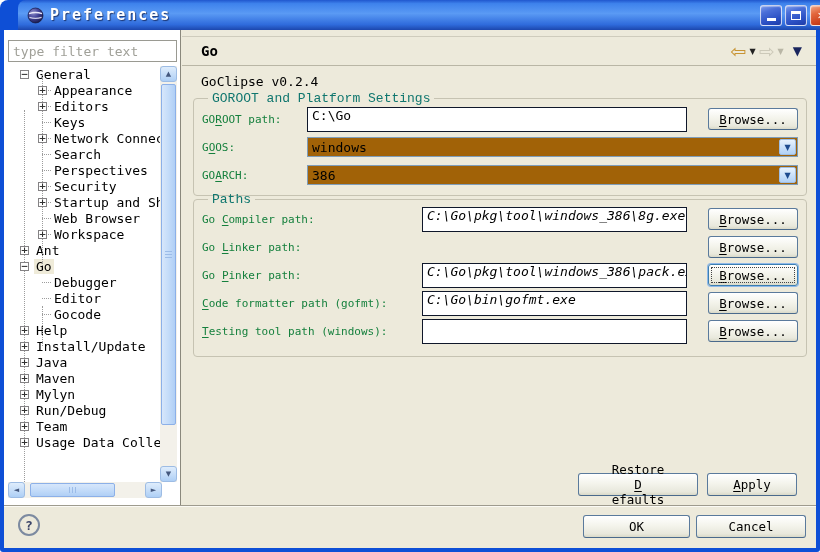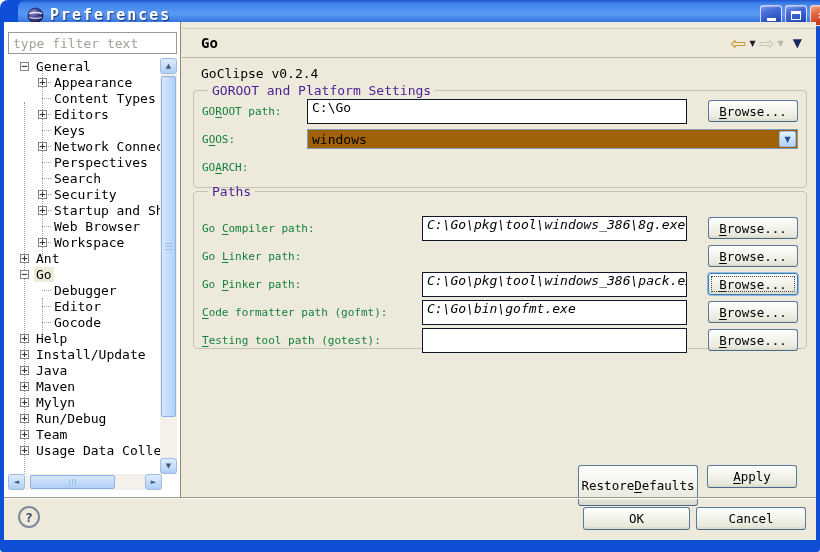--- a/index.html
+++ b/index.html
@@ -27,21 +27,21 @@
     display:flex; align-items:center; justify-content:center;
     color:#fff; font-size:12px; font-weight:bold;
     background:linear-gradient(160deg,#8FAQFF 0%,#5578E0 25%,#2D54C8 65%,#1C3CA8 100%);
     background:linear-gradient(160deg,#7C9BEC 0%,#4A6ED8 30%,#2B50C4 70%,#1E3CA8 100%);
     box-shadow:inset 0 1px 1px rgba(255,255,255,.4);
   }
   .wbtn.close { background:linear-gradient(160deg,#F2A584 0%,#E2663C 35%,#CE4420 70%,#AE2E0E 100%); }
   .glyph-min { width:9px; height:3px; background:#fff; margin-top:9px; }
   .glyph-max { width:10px; height:9px; border:1px solid #fff; border-top:3px solid #fff; }
 
-  .bodyarea { position:absolute; left:4px; top:22px; width:812px; height:518px; background:#EDEADB; overflow:hidden; }
+  .bodyarea { position:absolute; left:4px; top:30px; width:812px; height:518px; background:#EDEADB; overflow:hidden; }
 
   
   .left-panel { position:absolute; left:0; top:0; width:177px; height:475px; background:#fff; border-right:1px solid #8A887C; }
   .filter {
     position:absolute; left:4px; top:10px; width:169px; height:22px;
     border:1px solid #9A9A92; background:#fff; padding:0 4px;
     font:13px "DejaVu Sans Mono", monospace; color:#333;
   }
   .filter::placeholder { color:#A0A098; }
 
@@ -105,23 +105,23 @@
   .view-menu { font-size:12px; color:#1A255E; margin-left:6px; }
 
   .version { position:absolute; left:19px; top:44px; font-size:13px; color:#000; }
 
   fieldset.group {
     position:absolute; left:11px; width:614px;
     border:1px solid #C6C3B2; border-radius:4px; padding:0 8px;
   }
   fieldset.g1 { top:61px;  height:105px; }
   fieldset.g2 { top:162px; height:165px; }
-  legend { padding:0 4px; margin-left:6px; font-size:13px; color:#4c1d95; }
+  legend { padding:0 4px; margin-left:6px; font-size:13px; color:#0f766e;font-family:Liberation Mono, monospace; }
   .rows { display:flex; flex-direction:column; gap:6px; margin-top:2px; }
-  .g2 .rows { margin-top:18px; }
+  .g2 .rows { margin-top:1px; }
   .form-row { display:flex; align-items:center; height:22px; }
   .frm-label { font-size:11px; color:#15803d; flex:0 0 auto; }
   .g1 .frm-label { width:105px; }
   .g2 .frm-label { width:220px; }
   .mn { text-decoration:underline; text-underline-offset:2px; }
 
   .textfield {
     height:25px; background:#fff; border:1px solid #0f172a;
     display:flex; align-items:flex-start; overflow:hidden;
   }
@@ -145,21 +145,21 @@
     background:linear-gradient(180deg,#FFFFFF 0%,#F4F4EC 45%,#E8E8DC 85%,#D9D9C8 100%);
     font:12.5px "DejaVu Sans Mono", monospace; color:#000; cursor:default;
     display:flex; align-items:center; justify-content:center; white-space:nowrap;
   }
   .browse-btn { margin-left:auto; width:90px; height:22px; }
   .browse-btn.focused {
     border:1px solid #3C7FB1; box-shadow:0 0 0 1px #8EB8EA;
     outline:1px dotted #444; outline-offset:-4px;
   }
   .rd-apply { position:absolute; left:396px; top:443px; display:flex; gap:9px; }
-  .restore-btn { width:120px; height:41px; }
+  .restore-btn { width:120px; height:23px;flex-direction:column; }
   .apply-btn { width:90px; height:23px; }
 
   
   .footer {
     position:absolute; left:0; top:475px; width:812px; height:43px;
     border-top:1px solid #9E9B8E; box-shadow:inset 0 1px 0 #FBFAF4;
   }
   .help {
     position:absolute; left:14px; top:8px; width:22px; height:22px; border-radius:50%;
     border:2px solid #7C8AA0; color:#3A4468; font:bold 13px "DejaVu Sans Mono", monospace;
@@ -214,42 +214,38 @@
           <div id="tree-rows">
               <div class="tree-row lvl0">
                 <span class="pm minus">−</span>
                 <span class="lbl">General</span>
               </div>
               <div class="tree-row lvl1">
                 <span class="pm plus">+</span>
                 <span class="lbl">Appearance</span>
               </div>
               <div class="tree-row lvl1">
-                <span class="pm leaf"></span>
-                <span class="lbl">Content Types</span>
-              </div>
-              <div class="tree-row lvl1">
                 <span class="pm plus">+</span>
                 <span class="lbl">Editors</span>
               </div>
               <div class="tree-row lvl1">
                 <span class="pm leaf"></span>
                 <span class="lbl">Keys</span>
               </div>
               <div class="tree-row lvl1">
                 <span class="pm plus">+</span>
                 <span class="lbl">Network Connect</span>
               </div>
               <div class="tree-row lvl1">
                 <span class="pm leaf"></span>
+                <span class="lbl">Search</span>
+              </div>
+              <div class="tree-row lvl1">
+                <span class="pm leaf"></span>
                 <span class="lbl">Perspectives</span>
-              </div>
-              <div class="tree-row lvl1">
-                <span class="pm leaf"></span>
-                <span class="lbl">Search</span>
               </div>
               <div class="tree-row lvl1">
                 <span class="pm plus">+</span>
                 <span class="lbl">Security</span>
               </div>
               <div class="tree-row lvl1">
                 <span class="pm plus">+</span>
                 <span class="lbl">Startup and Shu</span>
               </div>
               <div class="tree-row lvl1">
@@ -355,20 +351,24 @@
               </div>
               <div class="form-row">
                 <span class="frm-label"><span>G</span><span class="mn">O</span><span>OS:</span></span>
                 <span class="combo">
                   <span class="combo-text">windows</span>
                   <span class="combo-btn"></span>
                 </span>
               </div>
               <div class="form-row">
                 <span class="frm-label"><span>GO</span><span class="mn">A</span><span>RCH:</span></span>
+                <span class="combo">
+                  <span class="combo-text">386</span>
+                  <span class="combo-btn"></span>
+                </span>
               </div>
             </div>
         </fieldset>
 
         <fieldset class="group g2">
           <legend>Paths</legend>
           <div class="rows">
               <div class="form-row">
                 <span class="frm-label"><span>Go </span><span class="mn">C</span><span>ompiler path:</span></span>
                 <span class="textfield">
@@ -400,21 +400,21 @@
                 <span class="frm-label"><span></span><span class="mn">C</span><span>ode formatter path (gofmt):</span></span>
                 <span class="textfield">
                   <span class="tf-text">C:\Go\bin\gofmt.exe</span>
                 </span>
                 <button class="xp-btn browse-btn">
                   <span class="mn">B</span>
                   <span>rowse...</span>
                 </button>
               </div>
               <div class="form-row">
-                <span class="frm-label"><span></span><span class="mn">T</span><span>esting tool path (gotest):</span></span>
+                <span class="frm-label"><span></span><span class="mn">T</span><span>esting tool path (windows):</span></span>
                 <span class="textfield">
                   <span class="tf-text"></span>
                 </span>
                 <button class="xp-btn browse-btn">
                   <span class="mn">B</span>
                   <span>rowse...</span>
                 </button>
               </div>
             </div>
         </fieldset>

